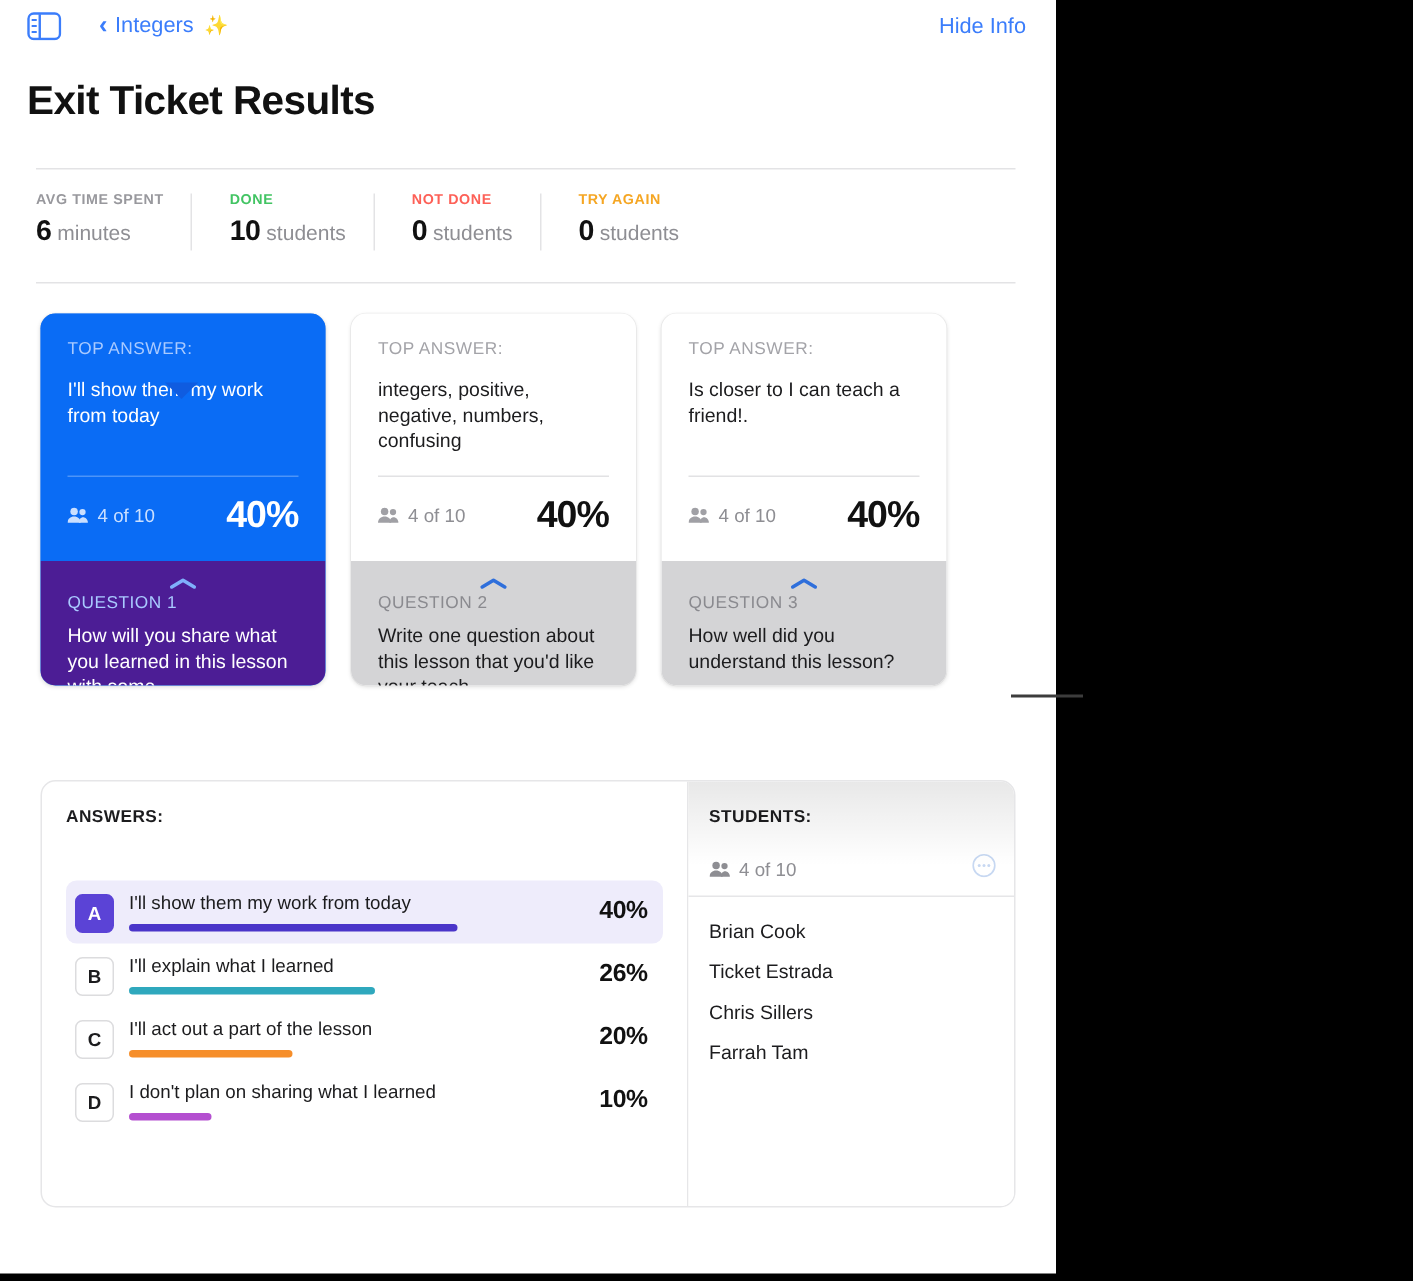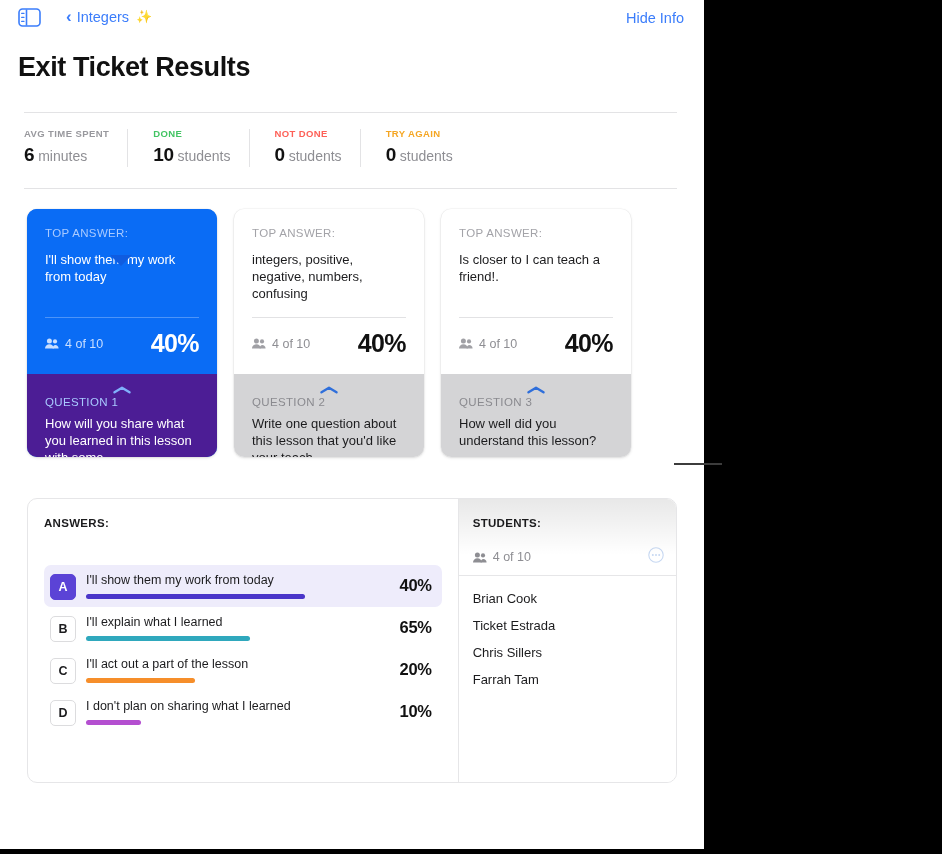--- a/index.html
+++ b/index.html
@@ -98,21 +98,21 @@
   .qcard.sel .qc-qnum { color: #a9caff; }
   .qcard.sel .qc-qtext { color: #ffffff; }
   #sel-pointer {
     position: absolute; left: 110px; top: 255px; width: 0; height: 0;
     border-left: 11px solid transparent; border-right: 11px solid transparent;
     border-top: 11px solid #0f5ce0;
   }
 
   
   #detail {
-    position: absolute; left: 27px; top: 498px; width: 650px; height: 285px;
+    position: absolute; left: 27px; top: 520px; width: 650px; height: 285px;
     background: #fff; border: 1px solid #e6e6e8; border-radius: 10px;
     display: flex; overflow: hidden;
   }
   #answers-col { width: 431px; padding: 18px 16px 0 16px; position: relative; }
   #answers-title { font-size: 11.5px; font-weight: 700; letter-spacing: .3px; color: #1c1c1e; }
   #answer-list { margin-top: 36px; }
   .arow {
     display: flex; align-items: flex-start; gap: 10px;
     padding: 7px 10px 7px 6px; border-radius: 7px; cursor: pointer; position: relative;
   }
@@ -343,21 +343,21 @@
           </div>
           <div class="apct">40%</div>
         </div>
 
         <div class="arow">
           <div class="abadge">B</div>
           <div class="abody">
             <div class="atext">I'll explain what I learned</div>
             <div class="abar" style="width:54%;background:#2fa8bd"></div>
           </div>
-          <div class="apct">65%</div>
+          <div class="apct">26%</div>
         </div>
 
         <div class="arow">
           <div class="abadge">C</div>
           <div class="abody">
             <div class="atext">I'll act out a part of the lesson</div>
             <div class="abar" style="width:36%;background:#f68e2a"></div>
           </div>
           <div class="apct">20%</div>
         </div>

